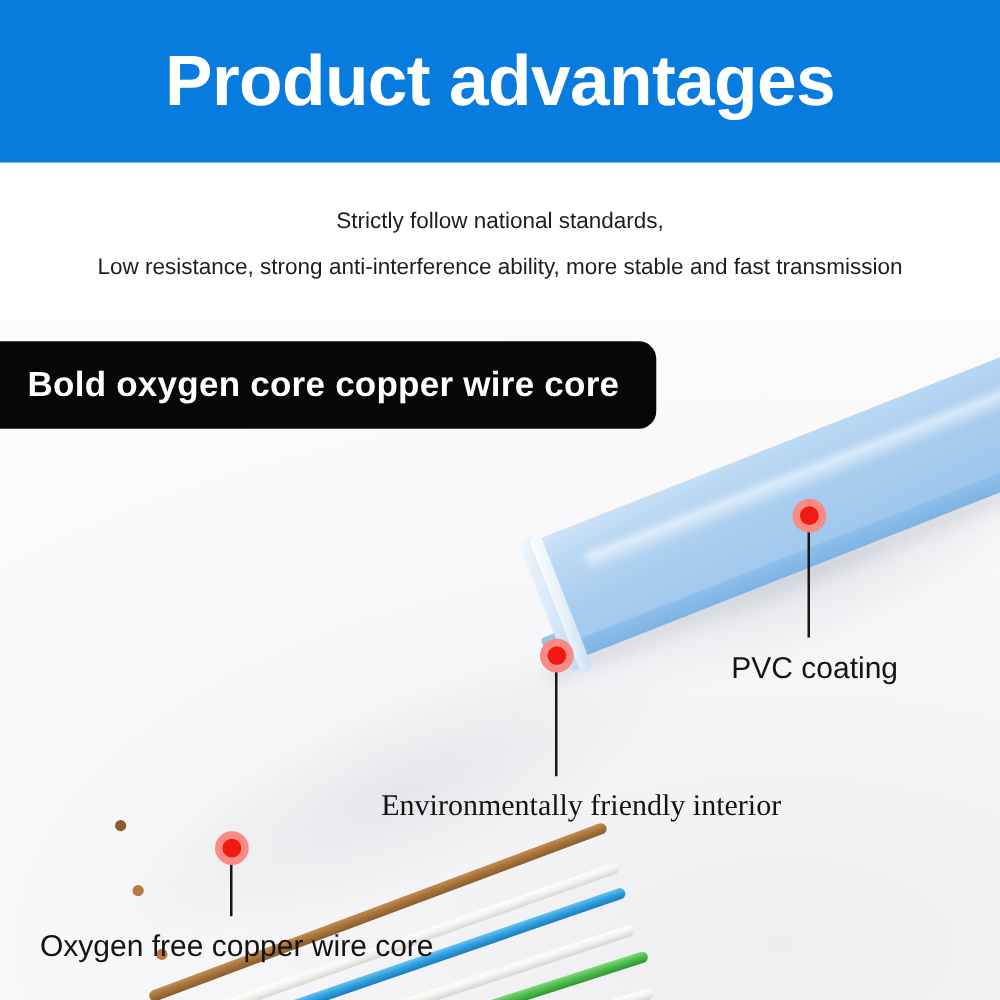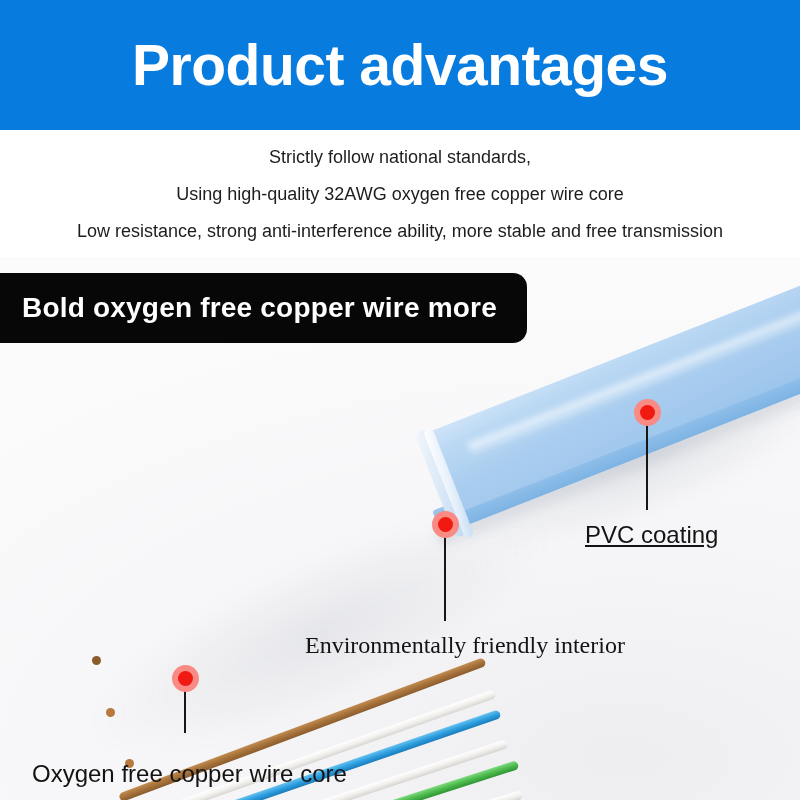--- a/index.html
+++ b/index.html
@@ -197,22 +197,21 @@
 <body>
 
 <div id="page">
 
   <div class="banner">
     <div class="banner-title">Product advantages</div>
   </div>
 
   <div class="subtitle">
     <div class="subtitle-line">Strictly follow national standards,</div>
-    <div class="subtitle-line">Using high-quality 32AWG oxygen free copper wire core</div>
-    <div class="subtitle-line">Low resistance, strong anti-interference ability, more stable and free transmission</div>
+    <div class="subtitle-line">Low resistance, strong anti-interference ability, more stable and fast transmission</div>
   </div>
 
   <div class="photo">
 
     <div class="floor-shadow"></div>
     <div class="floor-shadow2"></div>
 
     <div class="wires">
 
       <div class="wire" style="left:95px; top:400px; width:390px; height:9px; transform:rotate(-20.5deg);
@@ -242,35 +241,35 @@
     <div class="cable-wrap">
       <div class="jacket jacket-shadow"></div>
       <div class="jacket jacket-side"></div>
       <div class="jacket jacket-top"></div>
       <div class="jacket jacket-gloss"></div>
       <div class="jacket jacket-lip"></div>
       <div class="jacket jacket-lip2"></div>
     </div>
 
     <div class="chip">
-      <span class="chip-label">Bold oxygen free copper wire more</span>
+      <span class="chip-label">Bold oxygen core copper wire core</span>
     </div>
 
     <div class="callout">
       <div class="leader" style="left:646px; top:160px; height:93px;"></div>
       <div class="marker" style="left:634px; top:142px;"></div>
-      <div class="callout-label" style="left:585px; top:266px;text-decoration:underline;">PVC coating</div>
+      <div class="callout-label" style="left:585px; top:266px;">PVC coating</div>
     </div>
 
     <div class="callout">
       <div class="leader" style="left:444px; top:280px; height:84px;"></div>
       <div class="marker" style="left:432px; top:254px;"></div>
       <div class="callout-label" style="left:305px; top:376px;font-family:Liberation Serif, serif;">Environmentally friendly interior</div>
     </div>
 
     <div class="callout">
       <div class="leader" style="left:184px; top:434px; height:42px;"></div>
       <div class="marker" style="left:172px; top:408px;"></div>
-      <div class="callout-label" style="left:32px; top:489px;margin-top:16px;">Oxygen free copper wire core</div>
+      <div class="callout-label" style="left:32px; top:489px;">Oxygen free copper wire core</div>
     </div>
 
   </div>
 </div>
 
 </body></html>

